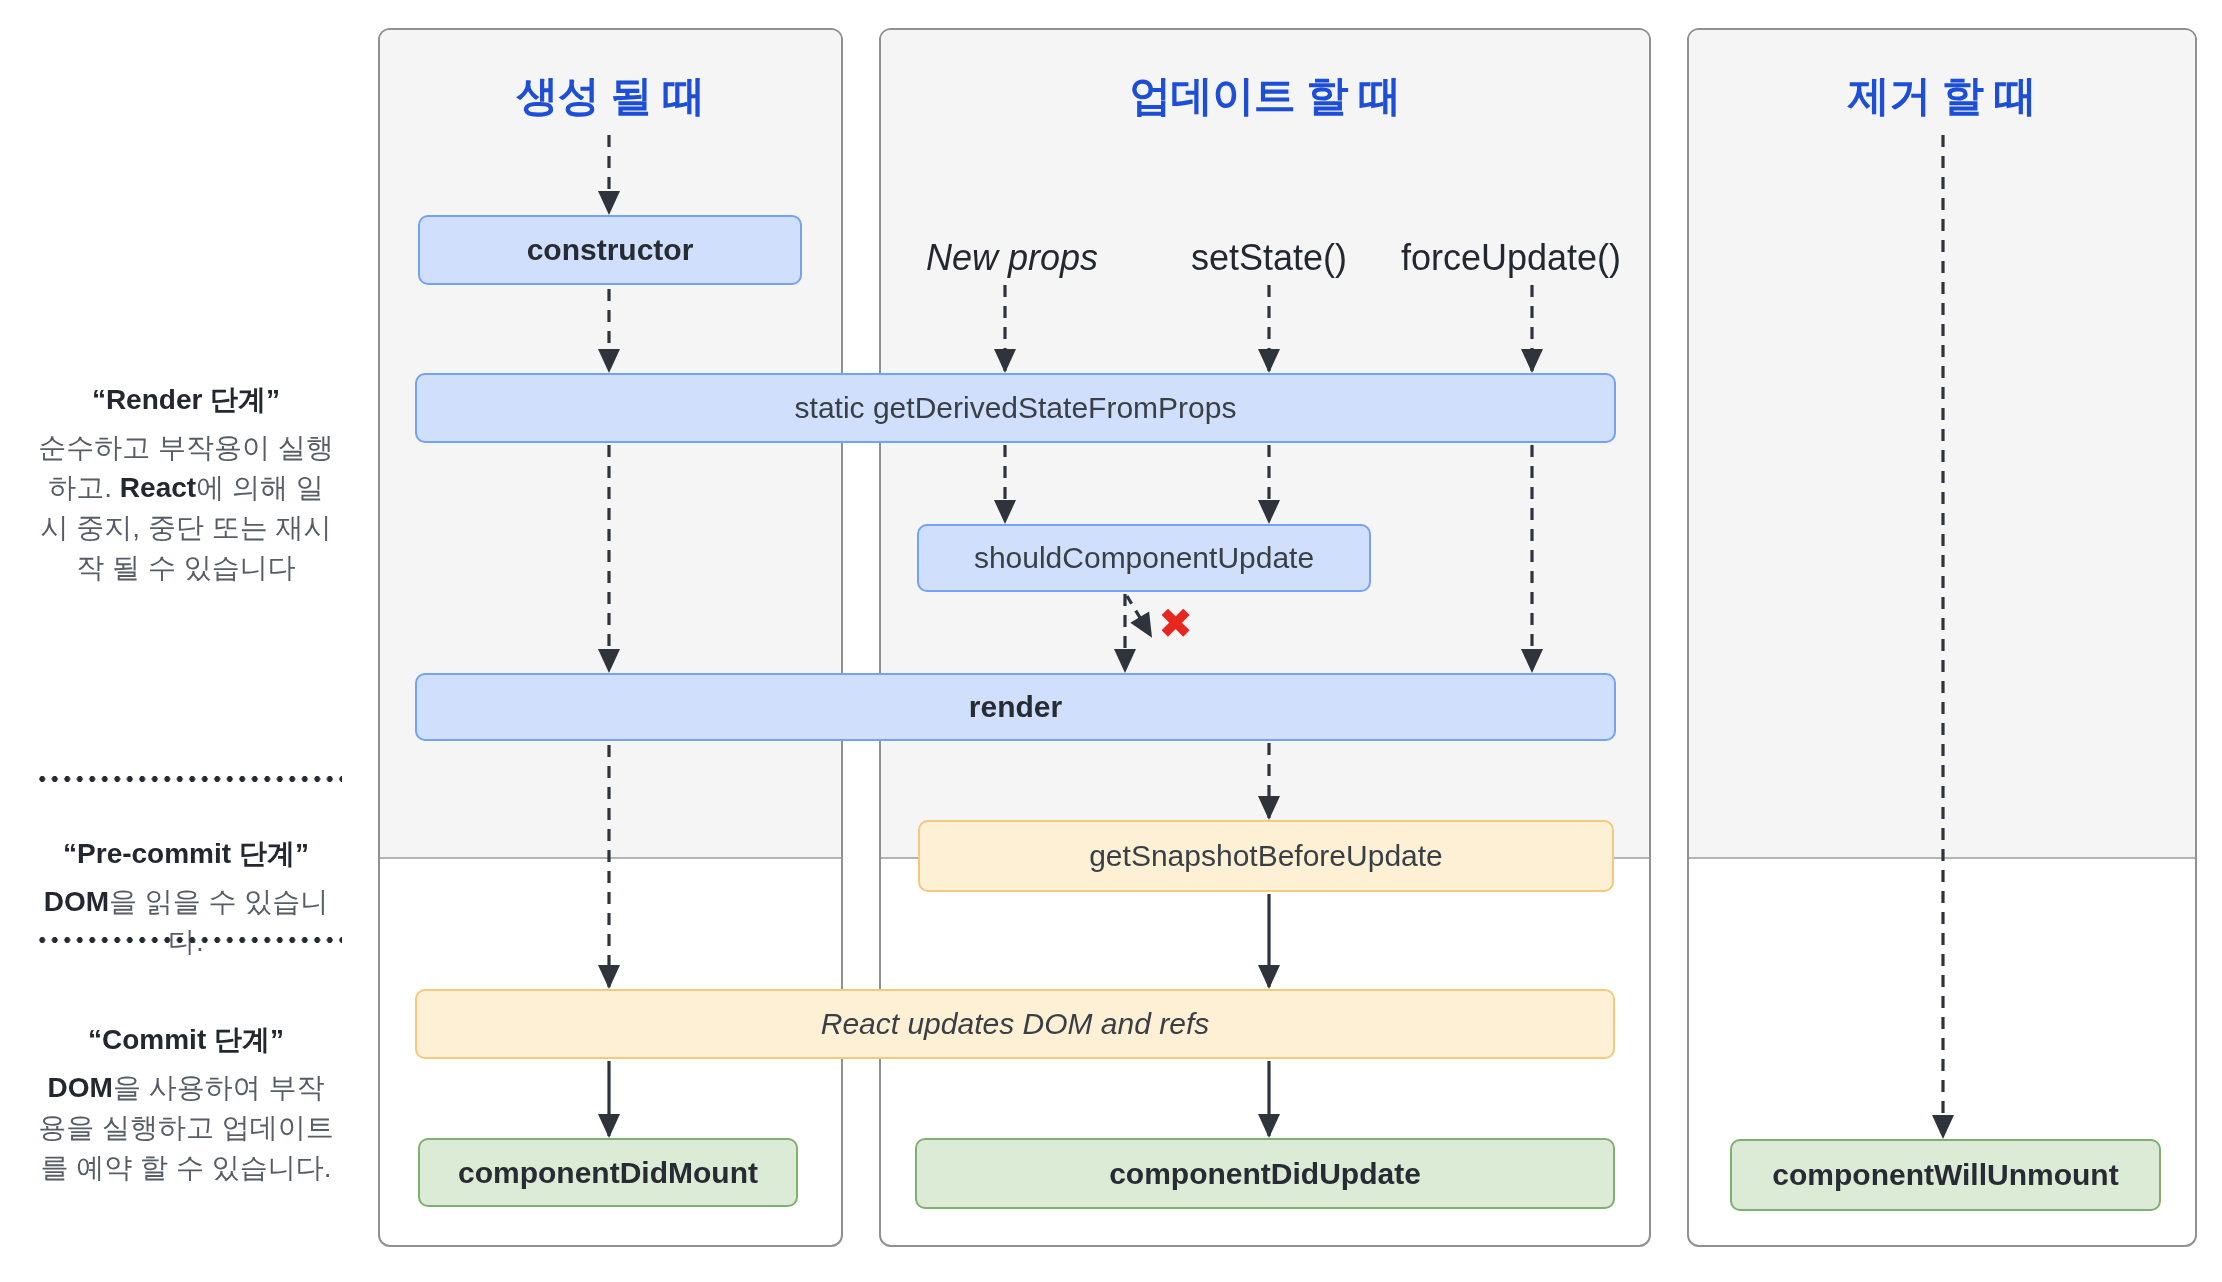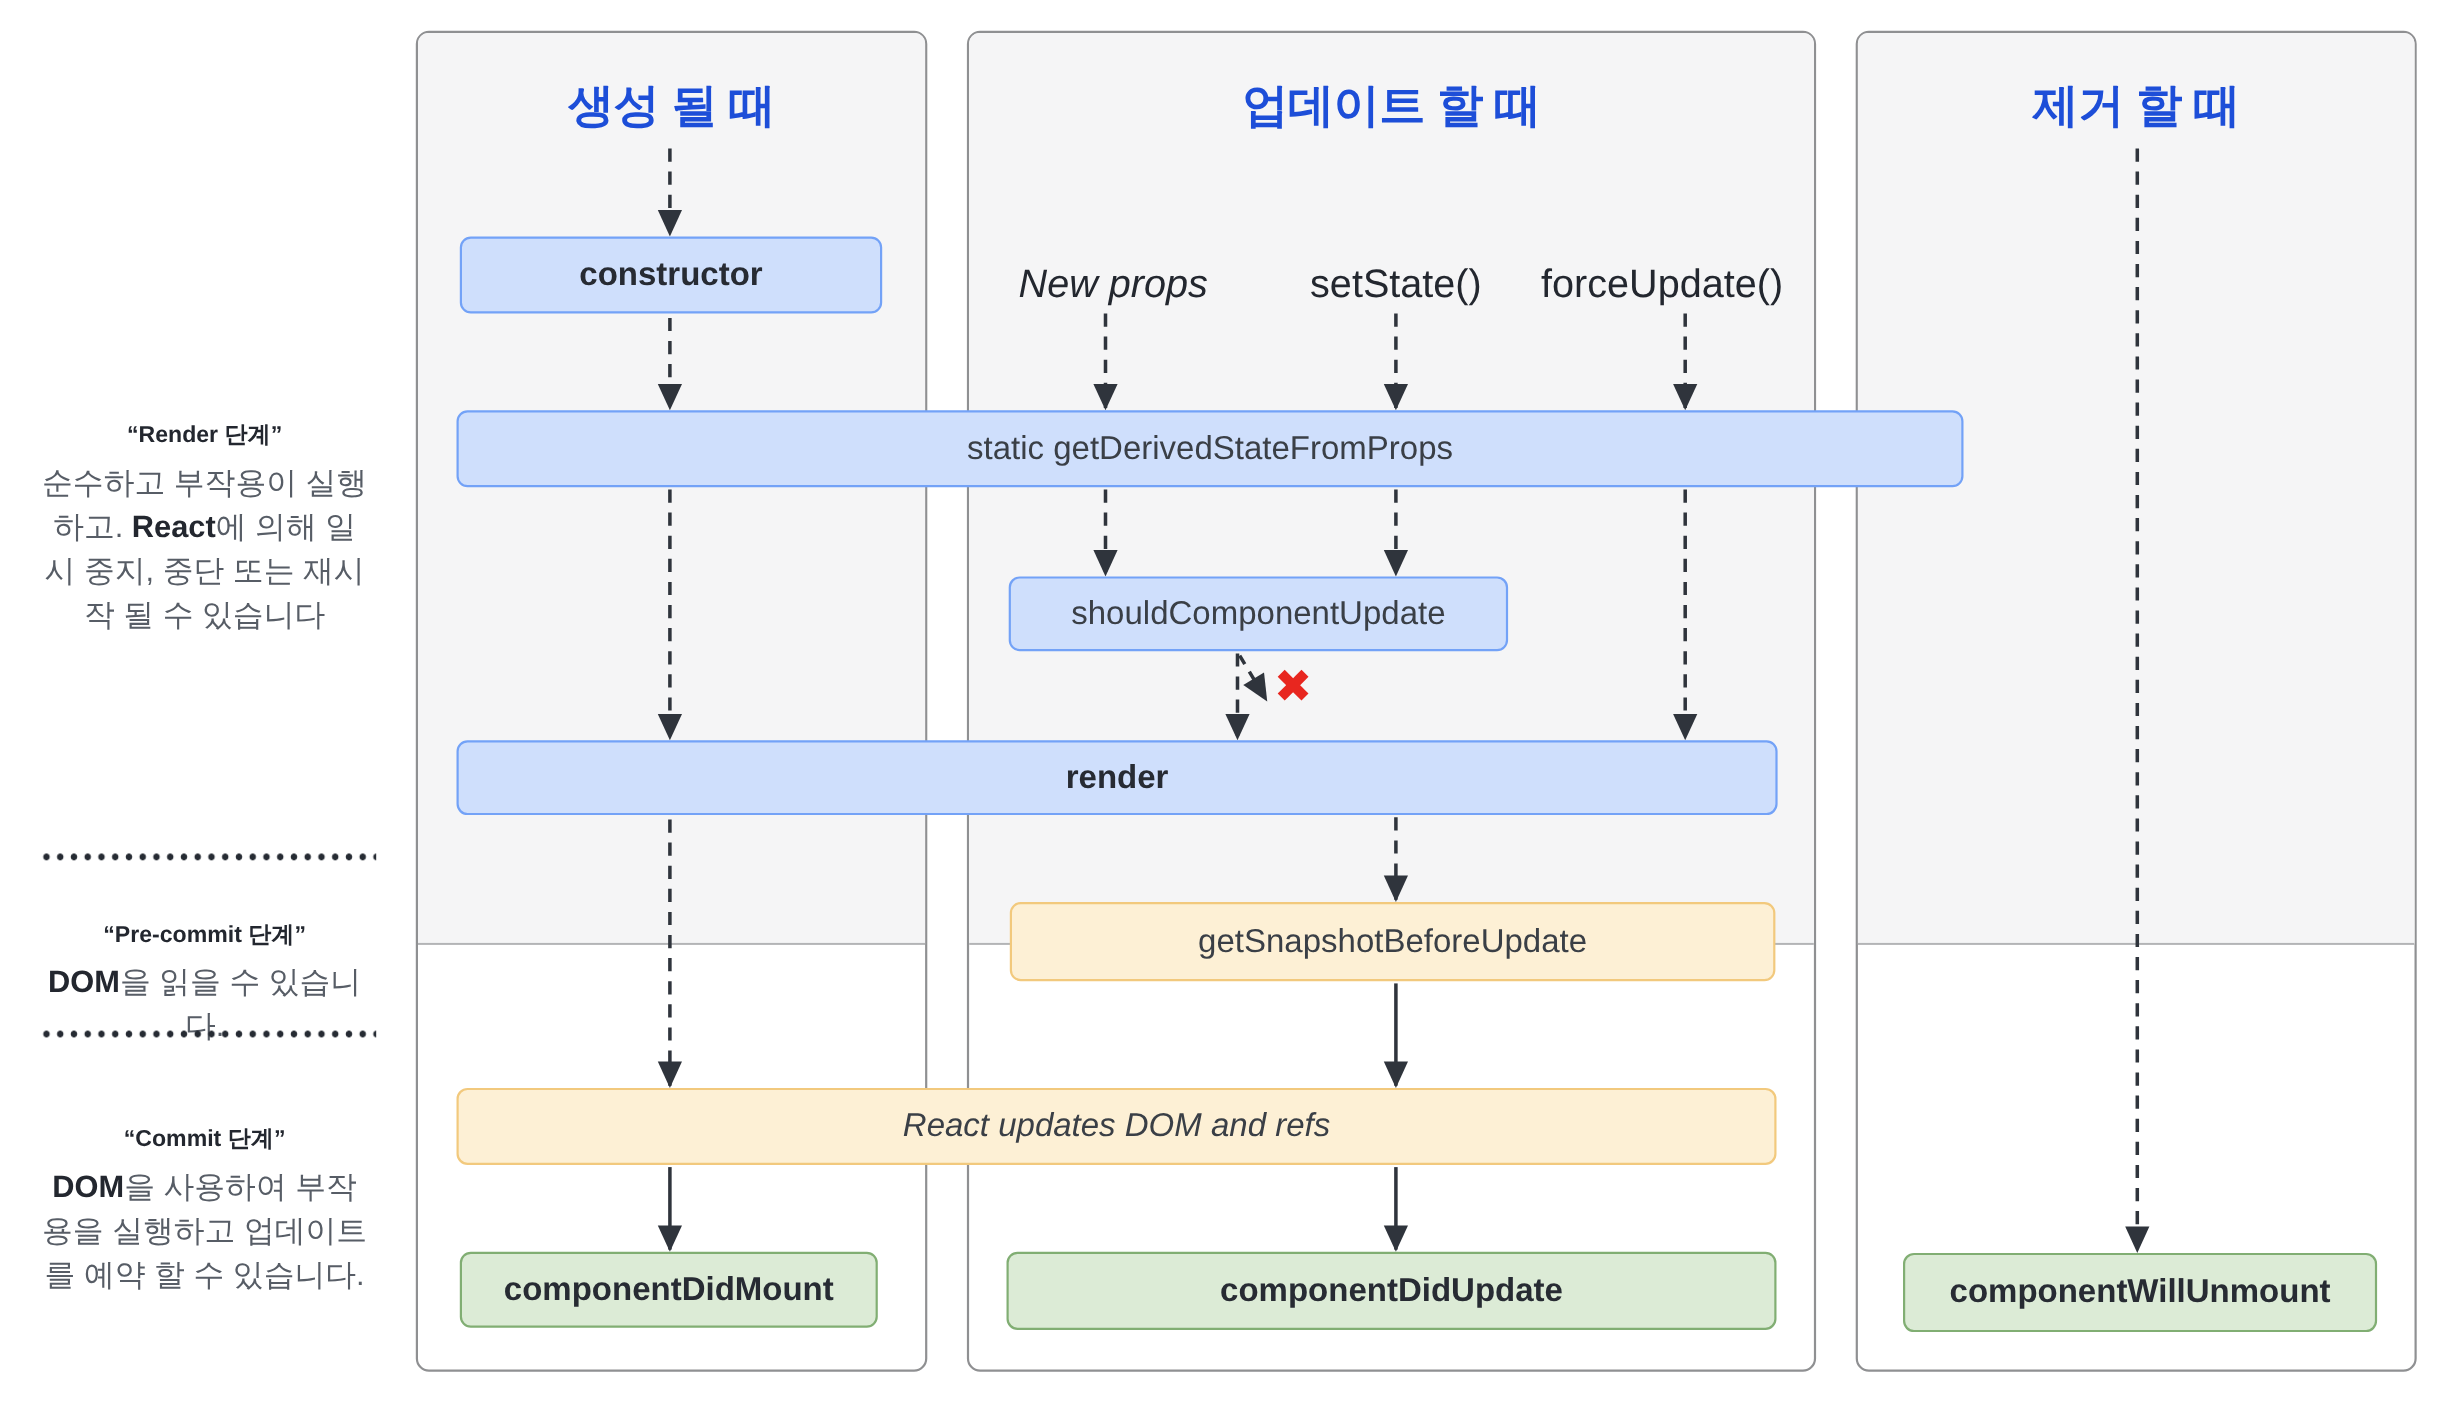--- a/index.html
+++ b/index.html
@@ -28,21 +28,21 @@
     text-align:center; font-size:42px; font-weight:600; color:#1d4ed8;
     z-index:2; letter-spacing:-0.5px;
   }
 
   
   .phase { position:absolute; width:316px; z-index:2; }
   #phase-render    { left:28px; top:382px; }
   #phase-precommit { left:28px; top:836px; }
   #phase-commit    { left:28px; top:1022px; }
   .phase-title {
-    text-align:center; font-size:21px; font-weight:700; color:#23272f;
+    text-align:center; font-size:28px; font-weight:700; color:#23272f;
     line-height:1.3;
   }
   .phase-desc {
     width:302px; margin:10px auto 0 auto; text-align:center;
     font-size:28px; line-height:1.43; color:#575d66;
   }
   .phase-desc b { color:#23272f; font-weight:700; }
   .dotsep {
     position:absolute; left:36px; width:306px; height:8px; z-index:2;
     background-image:radial-gradient(circle, #262b33 2.7px, transparent 3.3px);
@@ -71,21 +71,21 @@
     display:flex; align-items:center; justify-content:center;
     font-size:30px; color:#3a3f46; z-index:3; cursor:pointer;
   }
   .box.blue  { background:#cfdffc; border:2.5px solid #73a2f7; }
   .box.cream { background:#fdf0d5; border:2.5px solid #f2c97d; }
   .box.green { background:#dcebd6; border:2.5px solid #81ae73; }
   .box.bold   { font-weight:700; color:#272b33; }
   .box.italic { font-style:italic; }
 
   #box-constructor  { left:418px;  top:215px;  width:384px;  height:70px; }
-  #box-gdsfp        { left:415px;  top:373px;  width:1370px; height:70px; }
+  #box-gdsfp        { left:415px;  top:373px;  width:1201px; height:70px; }
   #box-scu          { left:917px;  top:524px;  width:454px;  height:68px; }
   #box-render       { left:415px;  top:673px;  width:1201px; height:68px; }
   #box-snapshot     { left:918px;  top:820px;  width:696px;  height:72px; }
   #box-reactupdates { left:415px;  top:989px;  width:1200px; height:70px; }
   #box-didmount     { left:418px;  top:1138px; width:380px;  height:69px; }
   #box-didupdate    { left:915px;  top:1138px; width:700px;  height:71px; }
   #box-willunmount  { left:1730px; top:1139px; width:431px;  height:72px; }
 
   
   .skip-x {

